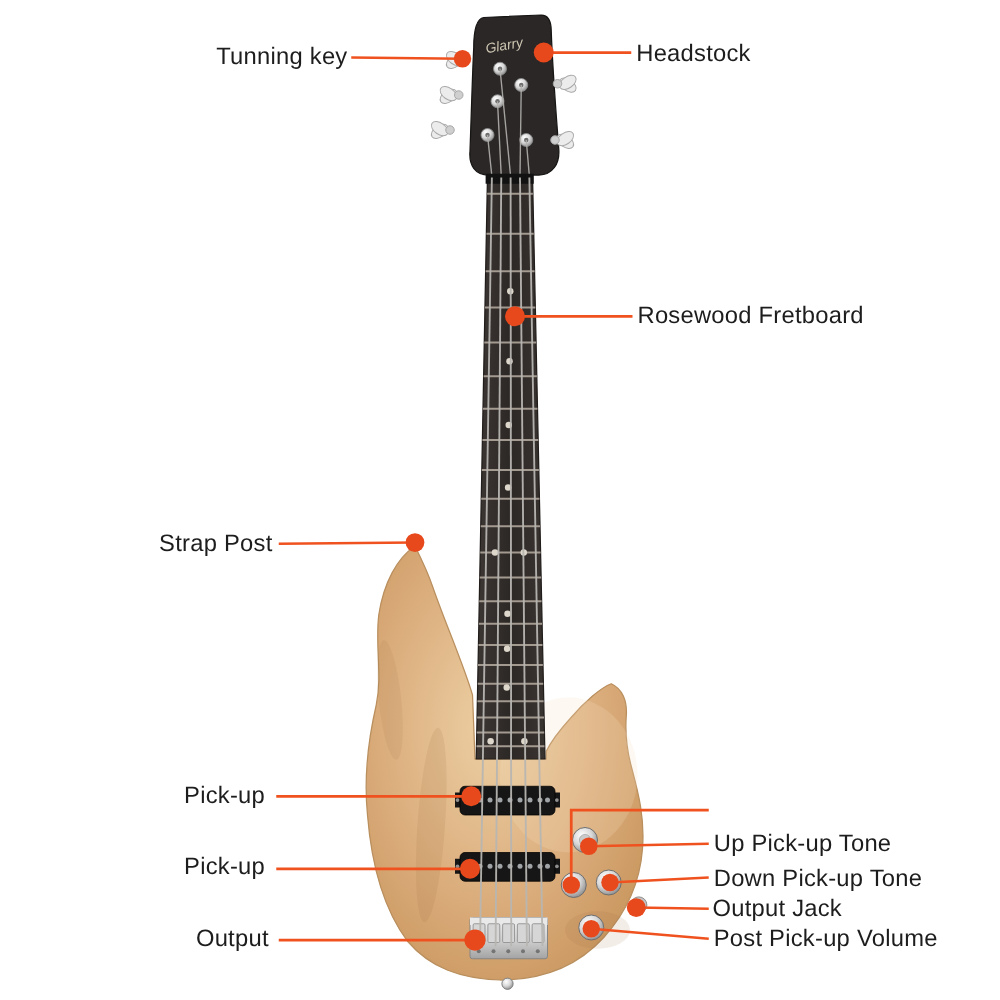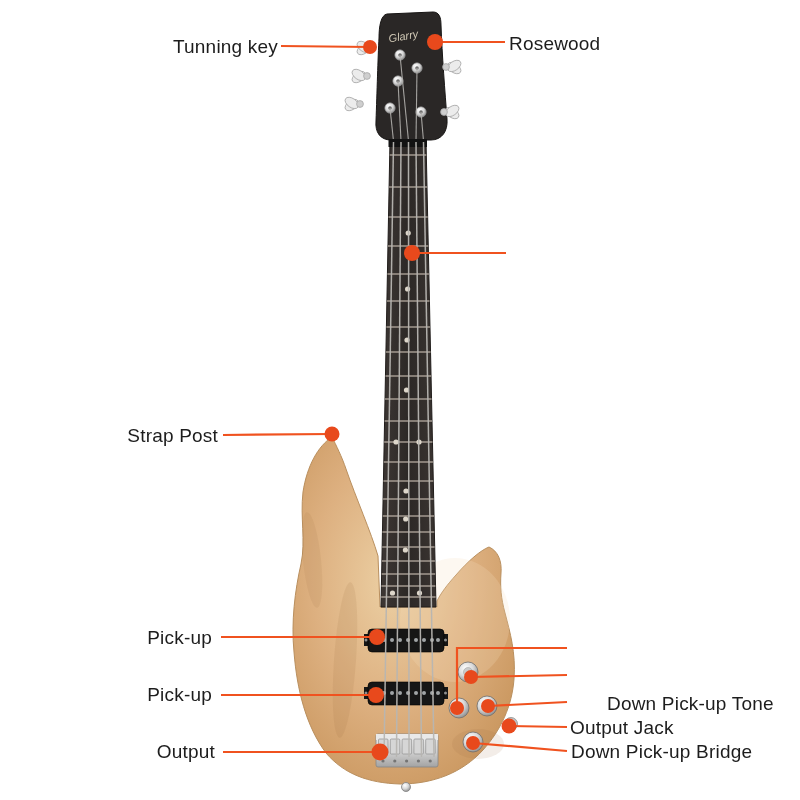--- a/index.html
+++ b/index.html
@@ -295,17 +295,19 @@
       <circle cx="473" cy="743" r="7"></circle>
     </g>
   </svg>
 
   <div class="callout left" style="top:46px;right:522px;">Tunning key</div>
   <div class="callout left" style="top:435px;right:582px;">Strap Post</div>
   <div class="callout left" style="top:637px;right:588px;">Pick-up</div>
   <div class="callout left" style="top:694px;right:588px;">Pick-up</div>
   <div class="callout left" style="top:751px;right:585px;">Output</div>
 
-  <div class="callout" style="top:43px;left:509px;">Rosewood</div>
-  <div class="callout" style="top:703px;left:571px;margin-left:36px;">Down Pick-up Tone</div>
+  <div class="callout" style="top:43px;left:509px;">Headstock</div>
+  <div class="callout" style="top:253px;left:510px;">Rosewood Fretboard</div>
+  <div class="callout" style="top:675px;left:571px;">Up Pick-up Tone</div>
+  <div class="callout" style="top:703px;left:571px;">Down Pick-up Tone</div>
   <div class="callout" style="top:727px;left:570px;">Output Jack</div>
-  <div class="callout" style="top:751px;left:571px;">Down Pick-up Bridge</div>
+  <div class="callout" style="top:751px;left:571px;">Post Pick-up Volume</div>
 </div>
 
 </body></html>

